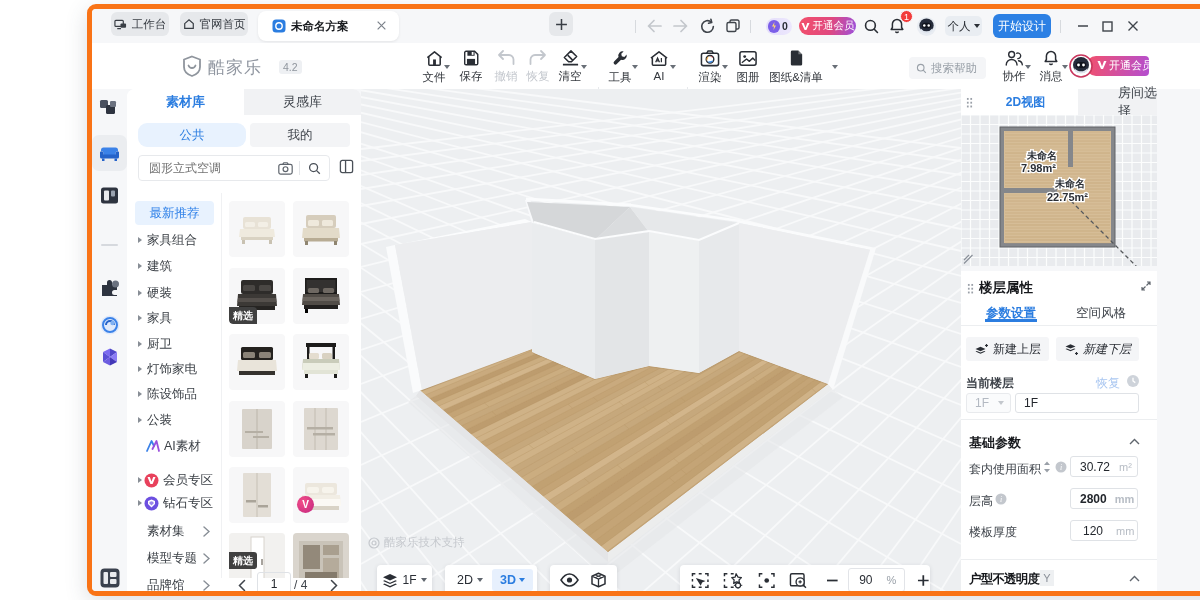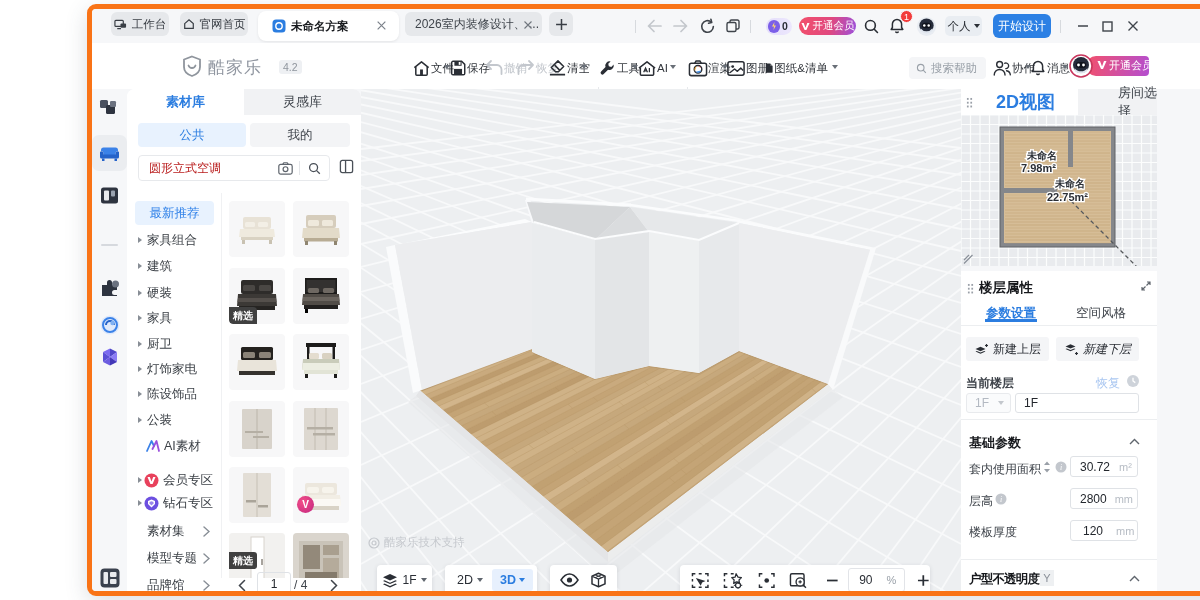--- a/index.html
+++ b/index.html
@@ -6,21 +6,21 @@
 html,body{width:1200px;height:600px;background:#fff;font-family:"Liberation Sans",sans-serif;overflow:hidden;}
 .win{position:absolute;left:67px;top:4px;width:1174px;height:592px;background:#f6f7f9;border:5px solid #f97316;border-radius:9px;box-shadow:0 6px 22px rgba(60,70,90,.18);overflow:hidden;margin-left:20px;}
 
 .titlebar{position:absolute;left:0;top:0;width:100%;height:34px;background:#f6f7f9;}
 .tab{position:absolute;top:3px;height:24px;border-radius:6px;background:#e6e8eb;color:#383d44;font-size:11.5px;display:flex;align-items:center;justify-content:center;gap:5px;}
 .tab.active{background:#fff;top:2px;height:30px;border-radius:8px;box-shadow:0 1px 3px rgba(0,0,0,.08);font-weight:bold;color:#16181c;}
 .titlebar svg{display:block;}
 .tbicon{position:absolute;top:0;height:34px;display:flex;align-items:center;justify-content:center;}
 
 .toolbar{position:absolute;left:0;top:34px;width:100%;height:46px;background:#fff;}
-.tbtn{position:absolute;top:4px;width:44px;height:40px;display:flex;flex-direction:row;align-items:center;}
+.tbtn{position:absolute;top:4px;width:44px;height:40px;display:flex;flex-direction:column;align-items:center;}
 .tbtn svg{display:block;margin-top:2px;}
 .tbtn .lb{font-size:11.5px;color:#33373d;margin-top:2px;white-space:nowrap;}
 .tbtn.dis .lb{color:#c3c7cd;}
 .caret{position:absolute;width:0;height:0;border-left:3.5px solid transparent;border-right:3.5px solid transparent;border-top:4px solid #696f77;}
 .vdiv{position:absolute;top:44px;width:1px;height:26px;background:#e7e9ec;}
 
 .sidebar{position:absolute;left:0;top:80px;width:35px;height:512px;background:#f6f7f9;}
 
 .lpanel{position:absolute;left:35px;top:80px;width:234px;height:512px;background:#fff;border-radius:8px 8px 0 0;}
 .ptab{position:absolute;top:0;height:26px;font-size:13px;display:flex;align-items:center;justify-content:center;}
@@ -57,25 +57,20 @@
         </svg>
       官网首页</div>
     <div class="tab active" style="left:166px;width:141px;justify-content:flex-start;padding-left:14px;">
       <svg width="14" height="14" viewBox="0 0 14 14">
           <rect x="0.5" y="0.5" width="13" height="13" rx="3.5" fill="#2b7de0"></rect>
           <circle cx="7" cy="7" r="3.2" fill="none" stroke="#fff" stroke-width="1.4"></circle>
         </svg>
       未命名方案
       <svg style="position:absolute;right:12px;top:9px;" width="11" height="11" viewBox="0 0 10 10">
           <path d="M1.5 1.5 L8.5 8.5 M8.5 1.5 L1.5 8.5" stroke="#7e848c" stroke-width="1.1"></path>
-        </svg>
-    </div>
-    <div class="tab" style="left:313px;width:137px;font-size:12px;justify-content:flex-start;padding-left:10px;color:#3f444b;">2026室内装修设计、&nbsp;...
-      <svg style="position:absolute;right:9px;top:7.5px;" width="10" height="10" viewBox="0 0 10 10">
-          <path d="M1.5 1.5 L8.5 8.5 M8.5 1.5 L1.5 8.5" stroke="#70767e" stroke-width="1.1"></path>
         </svg>
     </div>
     <div class="tab" style="left:457px;width:24px;">
         <svg width="13" height="13" viewBox="0 0 12 12">
           <path d="M6 1 V11 M1 6 H11" stroke="#383d44" stroke-width="1.4"></path>
         </svg>
       </div>
 
     <div class="tbicon" style="left:543px;">
         <div style="width:1px;height:13px;background:#d7dade;"></div>
@@ -346,24 +341,24 @@
         <rect x="1.5" y="1.5" width="19" height="19" rx="4" fill="#3a414e"></rect>
         <rect x="4.5" y="5" width="4.5" height="12" rx="1" fill="#e8eaee"></rect>
         <rect x="11" y="5" width="6.5" height="5" rx="1" fill="#e8eaee"></rect>
         <rect x="11" y="12" width="6.5" height="5" rx="1" fill="#e8eaee"></rect>
       </svg>
   </div>
 
   <div class="lpanel">
     <div class="ptab" style="left:0;width:117px;color:#2b7de0;font-weight:bold;background:#fff;border-radius:8px 0 0 0;">素材库</div>
     <div class="ptab" style="left:117px;width:117px;color:#3f444b;background:#f1f2f4;border-radius:0 8px 0 0;">灵感库</div>
-    <div class="pill" style="left:11px;top:34px;width:108px;height:24px;background:#e8f2fe;color:#2b7de0;">公共</div>
+    <div class="pill" style="left:11px;top:34px;width:108px;height:24px;background:#e8f2fe;color:#2b7de0;border-radius:9px;">公共</div>
     <div class="pill" style="left:123px;top:34px;width:100px;height:24px;background:#f3f4f6;color:#3c4148;">我的</div>
     <div style="position:absolute;left:11px;top:66px;width:192px;height:26px;border:1px solid #e7e9ec;border-radius:4px;display:flex;align-items:center;">
-      <span style="font-size:12px;color:#b91c1c;margin-left:10px;flex:1;">圆形立式空调</span>
+      <span style="font-size:12px;color:#737373;margin-left:10px;flex:1;">圆形立式空调</span>
       <svg width="15" height="13" viewBox="0 0 16 14" style="margin-right:6px;">
           <rect x="0.8" y="2.5" width="14.4" height="10.5" rx="2" fill="none" stroke="#5f656d" stroke-width="1.3"></rect>
           <path d="M5 2.5 L6.2 0.8 H9.8 L11 2.5" fill="none" stroke="#5f656d" stroke-width="1.3"></path>
           <circle cx="8" cy="7.7" r="2.6" fill="none" stroke="#5f656d" stroke-width="1.3"></circle>
         </svg>
       <span style="width:1px;height:14px;background:#e3e5e8;"></span>
       <svg width="13" height="13" viewBox="0 0 14 14" style="margin:0 8px;">
           <circle cx="6" cy="6" r="4.3" fill="none" stroke="#4a5058" stroke-width="1.4"></circle>
           <line x1="9.3" y1="9.3" x2="12.7" y2="12.7" stroke="#4a5058" stroke-width="1.4"></line>
         </svg>
@@ -1079,21 +1074,21 @@
         </div>
       <svg style="margin-left:12px;" width="13" height="13" viewBox="0 0 13 13">
           <path d="M6.5 1 V12 M1 6.5 H12" stroke="#2a2e35" stroke-width="1.8"></path>
         </svg>
     </div>
   </div>
 
   <div class="rpanel">
     <div style="position:absolute;left:0;top:0;width:117px;height:26px;background:#fff;display:flex;align-items:center;border-radius:0 0 0 0;">
       <span class="dots" style="margin-left:5px;"></span>
-      <span style="flex:1;text-align:center;font-size:18px;color:#2b7de0;font-weight:bold;">2D视图</span>
+      <span style="flex:1;text-align:center;font-size:12px;color:#2b7de0;font-weight:bold;">2D视图</span>
       </div>
     <div style="position:absolute;left:117px;top:0;width:79px;height:26px;background:#f1f2f4;display:flex;align-items:center;justify-content:center;font-size:13px;color:#3f444b;padding-left:40px;">房间选择</div>
 
     <div style="position:absolute;left:0;top:26px;width:196px;height:151px;background:#e9ebee;overflow:hidden;">
       <svg width="196" height="151" viewBox="0 0 196 151">
         <line x1="0.0" y1="0" x2="0.0" y2="151" stroke="#fcfdfd" stroke-width="1.2"></line>
 <line x1="9.5" y1="0" x2="9.5" y2="151" stroke="#fcfdfd" stroke-width="1.2"></line>
 <line x1="19.0" y1="0" x2="19.0" y2="151" stroke="#fcfdfd" stroke-width="1.2"></line>
 <line x1="28.5" y1="0" x2="28.5" y2="151" stroke="#fcfdfd" stroke-width="1.2"></line>
 <line x1="38.0" y1="0" x2="38.0" y2="151" stroke="#fcfdfd" stroke-width="1.2"></line>
@@ -1237,21 +1232,21 @@
         </svg>
       <div class="inp" style="left:109px;top:185px;width:68px;height:21px;">
           <span style="margin-left:9px;">30.72</span>
           <span class="unit" style="margin-left:9px;font-size:11px;">m²</span>
         </div>
       <div class="lab" style="left:8px;top:222px;">层高</div>
       <svg style="position:absolute;left:34px;top:222px;" width="12" height="12" viewBox="0 0 12 12">
           <circle cx="6" cy="6" r="5.5" fill="#c3c7cd"></circle>
           <text x="6" y="8.8" text-anchor="middle" font-size="8" fill="#fff" font-style="italic" font-family="Liberation Serif">i</text>
         </svg>
-      <div class="inp" style="left:109px;top:217px;width:68px;height:21px;">
+      <div class="inp" style="left:109px;top:217px;width:68px;height:21px;font-weight:bold;">
           <span style="margin-left:9px;">2800</span>
           <span class="unit" style="margin-left:8px;font-size:11px;">mm</span>
         </div>
       <div class="lab" style="left:8px;top:253px;">楼板厚度</div>
       <div class="inp" style="left:109px;top:249px;width:68px;height:21px;">
           <span style="margin-left:12px;">120</span>
           <span class="unit" style="margin-left:13px;font-size:11px;">mm</span>
         </div>
       <div style="position:absolute;left:0;top:288px;width:196px;height:1px;background:#eceef0;"></div>
       <div style="position:absolute;left:8px;top:300px;font-size:12.5px;color:#16181c;font-weight:bold;letter-spacing:-0.8px;">户型不透明度</div>

